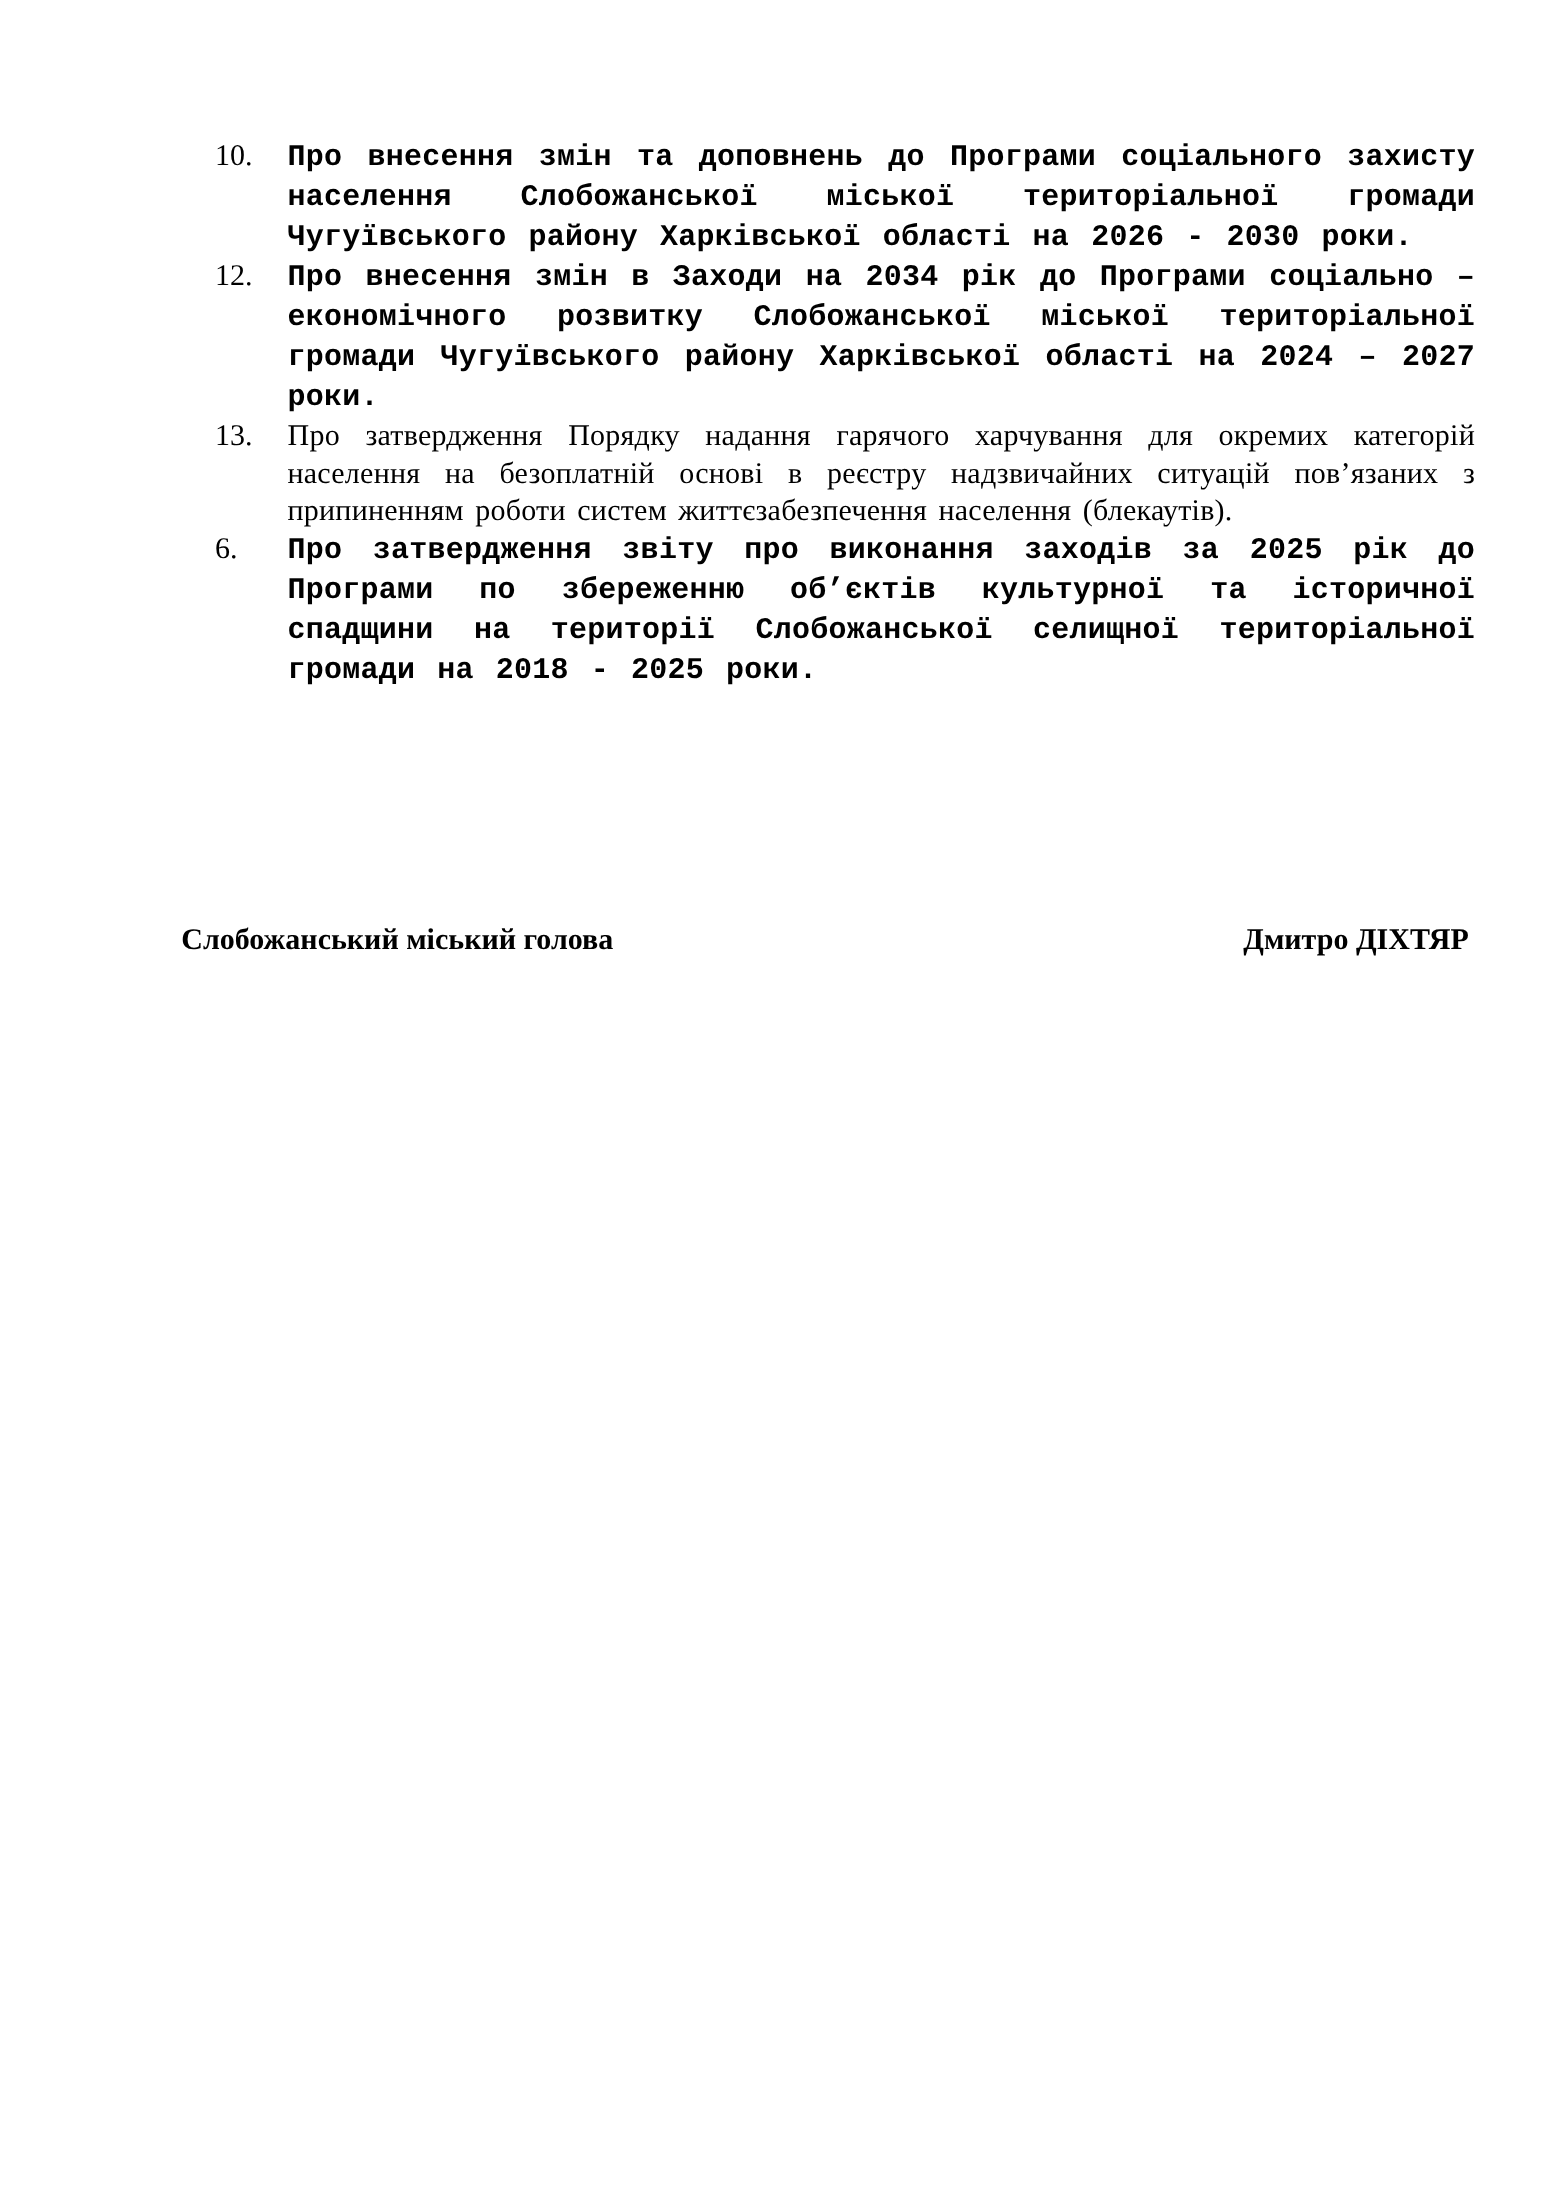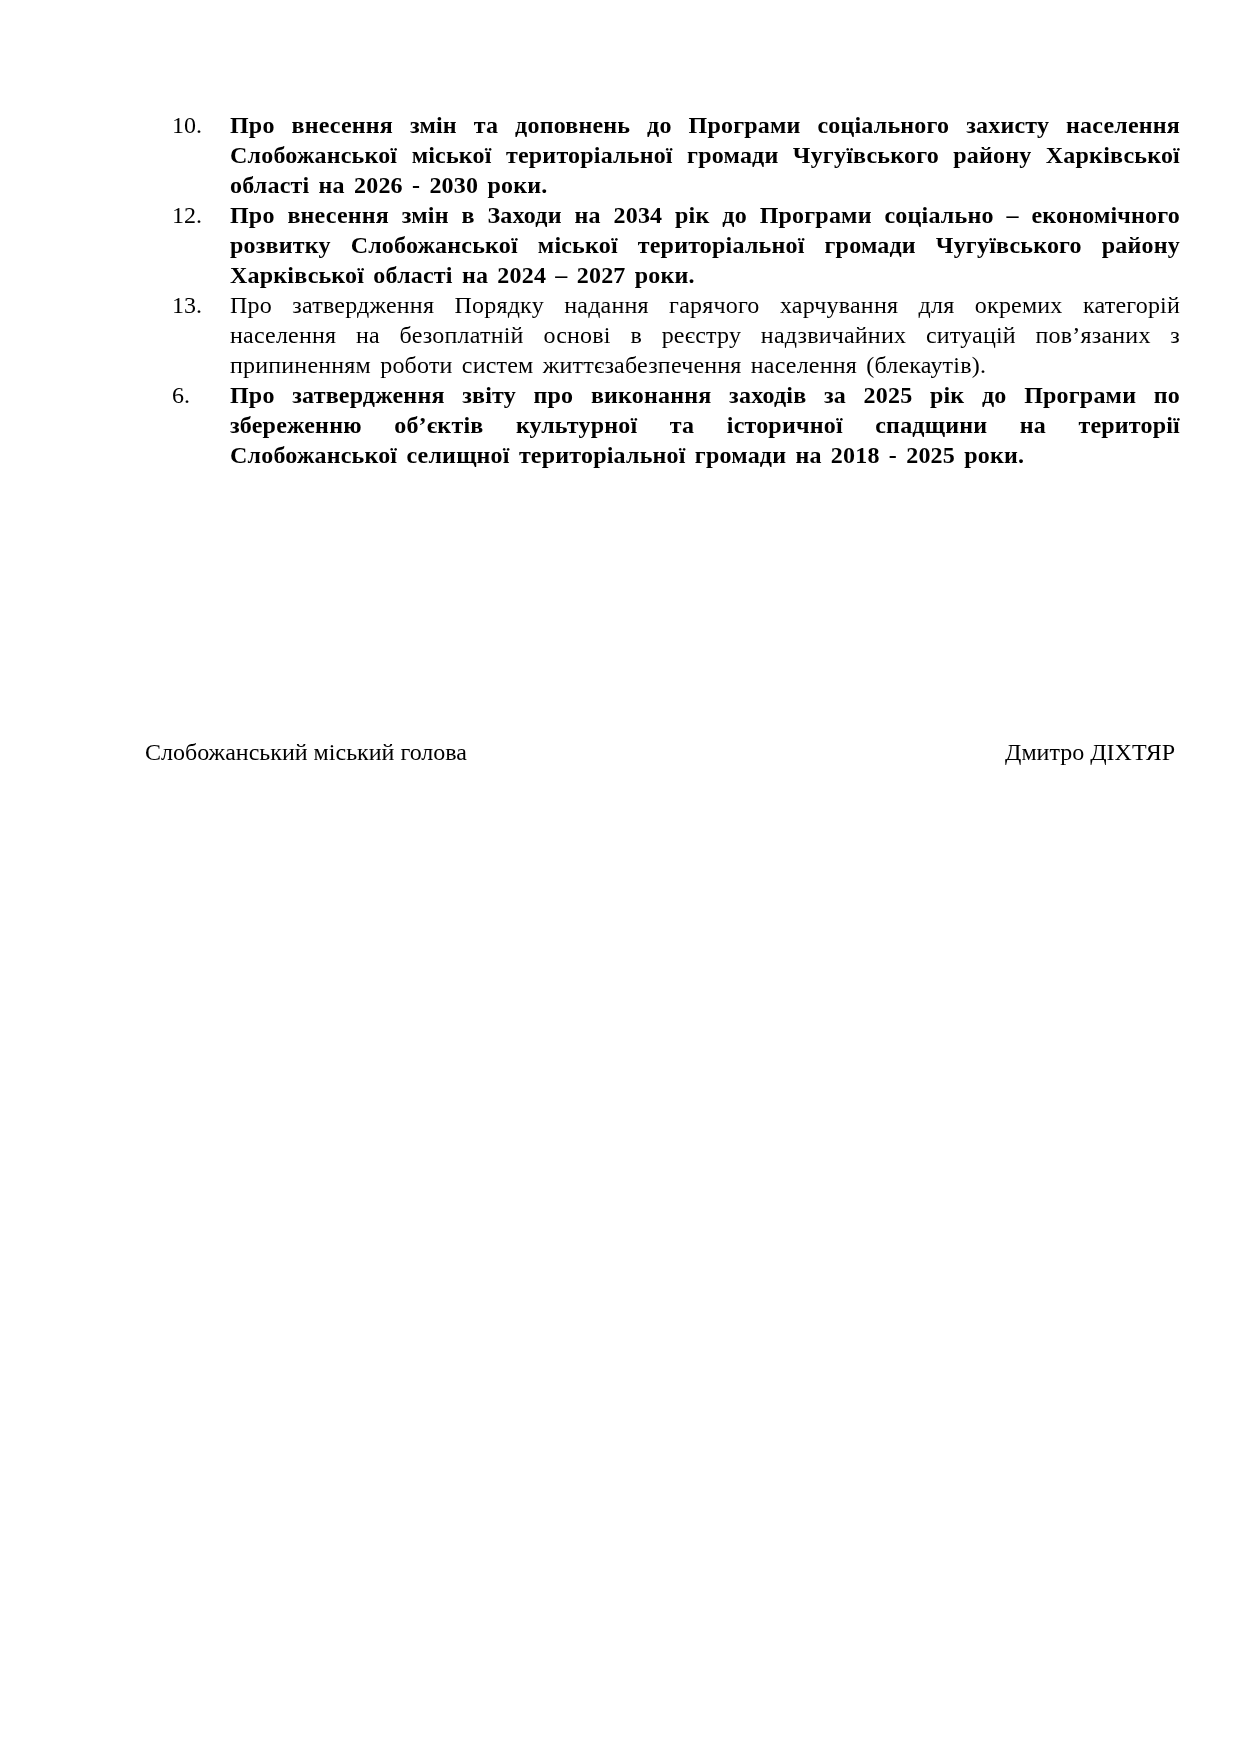--- a/index.html
+++ b/index.html
@@ -34,29 +34,30 @@
   }
   .agenda-item .num {
     display: inline-block;
     width: 58px;
     text-indent: 0;
     font-weight: normal;
     letter-spacing: 0;
   }
   .agenda-item.bold .txt {
     font-weight: bold;
+    font-family: Liberation Mono, monospace;
   }
   .signature-row {
     position: absolute;
     top: 737px;
     left: 145px;
     width: 1030px;
     display: flex;
     justify-content: space-between;
-    font-weight: normal;
+    font-weight: bold;
   }
 </style>
 </head>
 <body>
 
 <div class="page">
 
   <div class="agenda">
 
     <div class="agenda-item bold">

